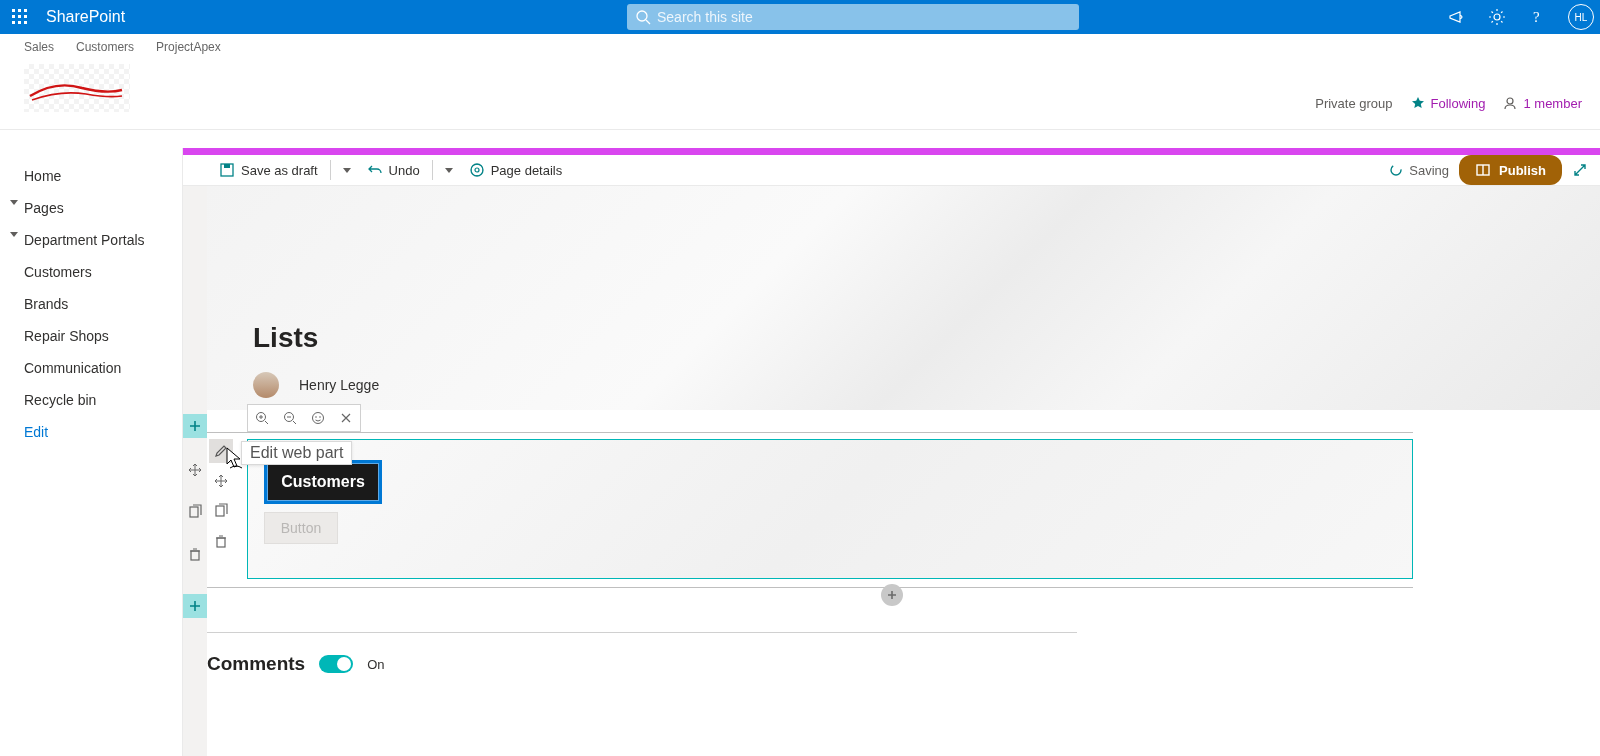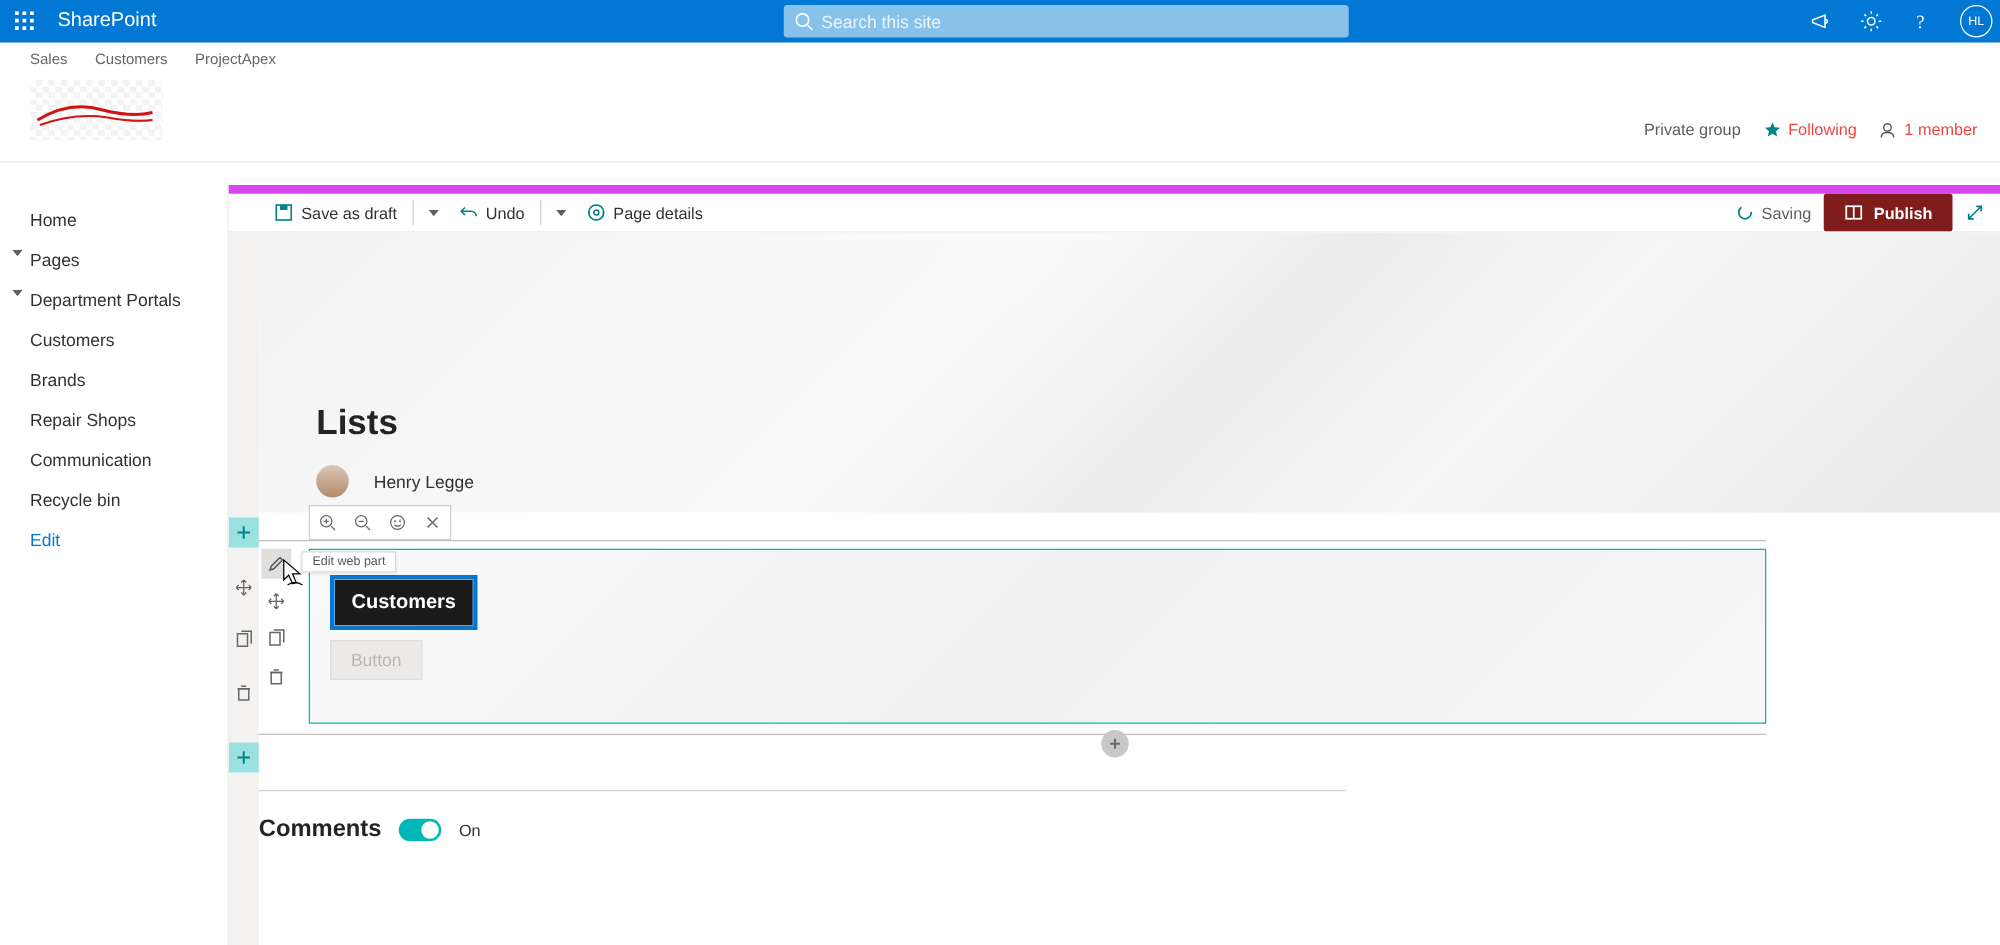--- a/index.html
+++ b/index.html
@@ -21,29 +21,29 @@
   .hubnav{height:16px;padding:6px 24px 0;display:flex;gap:22px;font-size:12px;color:#666}
   .hubnav span{cursor:pointer}
 
   
   .siteheader{height:80px;border-bottom:1px solid #eaeaea;position:relative}
   .logo{position:absolute;left:24px;top:14px;width:106px;height:48px;background:
       repeating-conic-gradient(#f3f3f3 0 25%,#fff 0 50%) 0 0/10px 10px;
       border-radius:0;display:flex;align-items:center;justify-content:center}
   .logo svg{position:absolute;top:6px;left:2px}
   .grp-right{position:absolute;right:18px;top:46px;display:flex;align-items:center;gap:18px;font-size:13px;color:#605e5c}
-  .follow{display:flex;align-items:flex-end;gap:6px;color:#ef4444}
+  .follow{display:flex;align-items:flex-start;gap:6px;color:#a21caf}
 
   
   .cmdbar{position:absolute;left:183px;right:0;top:148px;height:38px;border-top:7px solid #d946ef;border-bottom:1px solid #eaeaea;display:flex;align-items:center;padding:0 12px 0 28px;font-size:13px;color:#323130;background:#fff;z-index:3}
   .cmditem{display:flex;align-items:center;gap:6px;padding:0 8px;cursor:pointer}
   .divv{width:1px;height:20px;background:#d0d0d0;margin:0 4px}
   .cmdright{margin-left:auto;display:flex;align-items:center;gap:10px}
   .saving{display:flex;align-items:center;gap:6px;color:#605e5c}
-  .publish{background:#7f1d1d;color:#fff;height:30px;padding:0 16px;display:flex;align-items:center;gap:8px;font-weight:600;border-radius:2px;cursor:pointer}
+  .publish{background:#a16207;color:#fff;height:30px;padding:0 16px;display:flex;align-items:center;gap:8px;font-weight:600;border-radius:12px;cursor:pointer}
   .nepal{color:#038387}
 
   
   .leftnav{position:absolute;left:0;top:148px;bottom:0;width:183px;border-right:1px solid #eaeaea;background:#fff;padding-top:12px;font-size:14px}
   .leftnav .ni{padding:8px 24px;cursor:pointer;color:#323130}
   .leftnav .ni.ind{padding-left:24px}
   .leftnav .tog{display:flex;align-items:flex-start;gap:6px;padding:8px 6px;cursor:pointer}
   .leftnav .edit{color:#0078d4}
 
   
@@ -59,21 +59,21 @@
 
   
   .float-tb{position:absolute;left:64px;top:218px;height:28px;background:#fff;border:1px solid #d0d0d0;display:flex;align-items:center;z-index:5}
   .float-tb .b{width:28px;height:28px;display:flex;align-items:center;justify-content:center;cursor:pointer;border-right:0}
 
   
   .section-wrap{position:absolute;left:24px;top:246px;width:1206px;height:156px;border-top:1px solid #bfbfbf;border-bottom:1px solid #bfbfbf}
   .inner-toolbar{position:absolute;left:0;top:6px;width:28px;display:flex;flex-direction:column;align-items:center;gap:6px}
   .inner-toolbar .b{width:24px;height:24px;display:flex;align-items:center;justify-content:center;cursor:pointer}
   .inner-toolbar .b.sel{background:#e1dfdd}
-  .tooltip{position:absolute;left:34px;top:8px;background:#fff;border:1px solid #d9d9d9;font-size:10px;padding:2px 8px;color:#555;z-index:6;box-shadow:0 1px 3px rgba(0,0,0,.1)}
+  .tooltip{position:absolute;left:34px;top:8px;background:#fff;border:1px solid #d9d9d9;font-size:16px;padding:2px 8px;color:#555;z-index:6;box-shadow:0 1px 3px rgba(0,0,0,.1)}
   .selected-part{position:absolute;left:40px;top:6px;right:0;height:140px;border:1px solid #00b7b7;
         background:linear-gradient(135deg,#fafafa 0,#f0f0f0 50%,#f7f7f7 100%);}
   .btn-customers{position:absolute;left:16px;top:20px;width:118px;height:44px;background:#0078d4;padding:3px}
   .btn-customers .in{width:100%;height:100%;background:#1a1a1a;border:1px solid #5ea9e6;display:flex;align-items:center;justify-content:center;color:#fff;font-weight:600;font-size:16px}
   .btn-placeholder{position:absolute;left:16px;top:72px;width:74px;height:32px;background:#eceae8;border:1px solid #e0dedc;display:flex;align-items:center;justify-content:center;color:#b9b7b5;font-size:14px}
   .addcircle{position:absolute;left:50%;top:398px;width:22px;height:22px;border-radius:50%;background:#c8c8c8;display:flex;align-items:center;justify-content:center;transform:translateX(-50%);z-index:4;cursor:pointer}
 
   
   .cursor{position:absolute;left:41px;top:260px;z-index:20;pointer-events:none}
 

